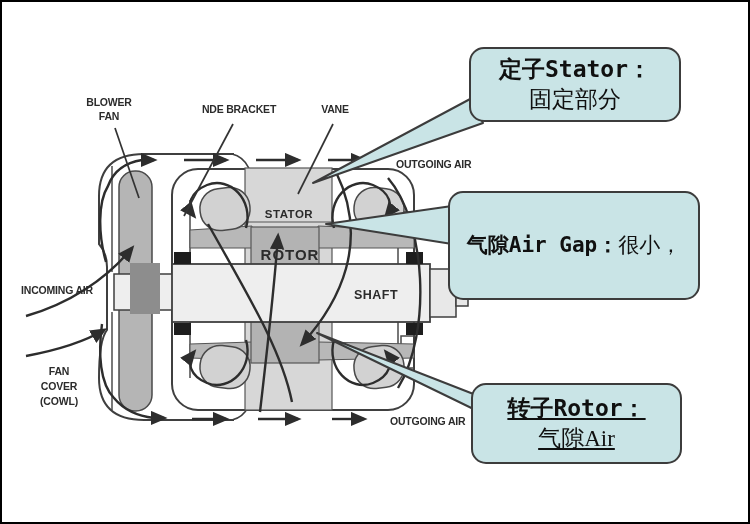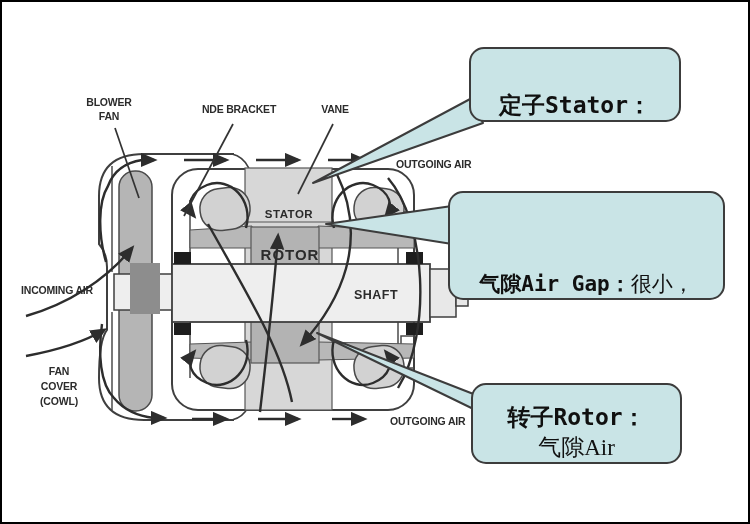--- a/index.html
+++ b/index.html
@@ -5,21 +5,21 @@
   html,body{margin:0;padding:0;background:#888;}
   .page{
     position:relative;width:750px;height:524px;background:#ffffff;
     border:2px solid #000;box-sizing:border-box;overflow:hidden;
     font-family:"Liberation Sans",sans-serif;
   }
   .diagram-svg{position:absolute;left:0;top:0;z-index:1;}
   .callout{
     position:absolute;z-index:2;
     background:#c9e4e6;border:2.5px solid #3c3c3c;border-radius:15px;
-    display:flex;flex-direction:column;justify-content:flex-end;align-items:center;
+    display:flex;flex-direction:column;justify-content:center;align-items:center;
     text-align:center;color:#101010;box-sizing:border-box;line-height:1.28;
   }
   .co-title{font-family:"DejaVu Sans Mono",monospace;font-weight:bold;font-size:23px;white-space:nowrap;}
   .co-body{font-family:"Liberation Serif",serif;font-size:23px;white-space:nowrap;}
   #co-airgap .co-title{font-size:21px;}
   #co-airgap .co-body{font-size:21px;}
   .co-line{white-space:nowrap;}
   svg text{font-family:"Liberation Sans",sans-serif;font-weight:bold;fill:#2b2b2b;}
   .lbl{font-size:10.5px;letter-spacing:-0.2px;}
 </style>
@@ -134,26 +134,27 @@
 
     <g fill="#c9e4e6" stroke="#3c3c3c" stroke-width="2" stroke-linejoin="round">
       <polygon points="470,96 481,121 311,181"></polygon>
       <polygon points="450,204 450,242 324,222"></polygon>
       <polygon points="474,393 490,416 315,331"></polygon>
     </g>
   </svg>
 
   <div class="callout" id="co-stator" style="left:467px;top:45px;width:212px;height:75px;">
     <div class="co-title">定子Stator：</div>
+    <div class="co-body">固定部分</div>
   </div>
 
-  <div class="callout" id="co-airgap" style="left:446px;top:189px;width:277px;height:109px;">
+  <div class="callout" id="co-airgap" style="left:446px;top:189px;width:252px;height:109px;">
     <div class="co-line">
       <span class="co-title">气隙Air Gap：</span><span class="co-body">很小，</span>
     </div>
   </div>
 
-  <div class="callout" id="co-rotor" style="left:469px;top:381px;width:211px;height:81px;">
+  <div class="callout" id="co-rotor" style="left:469px;top:381px;width:211px;height:81px;text-decoration:underline;">
     <div class="co-title">转子Rotor：</div>
     <div class="co-body">气隙Air</div>
   </div>
 
 </div>
 
 </body></html>

